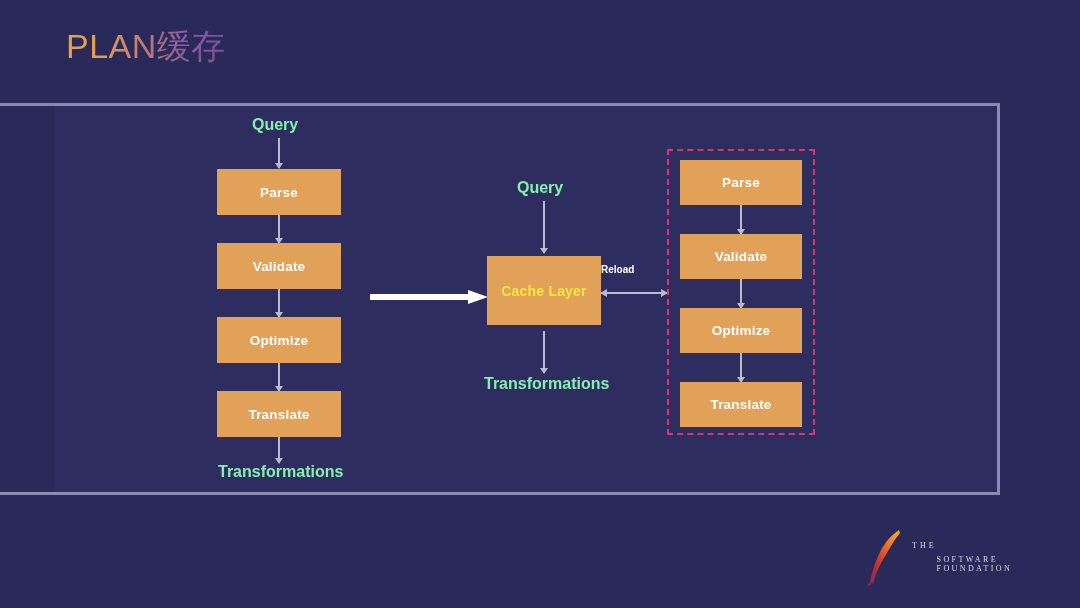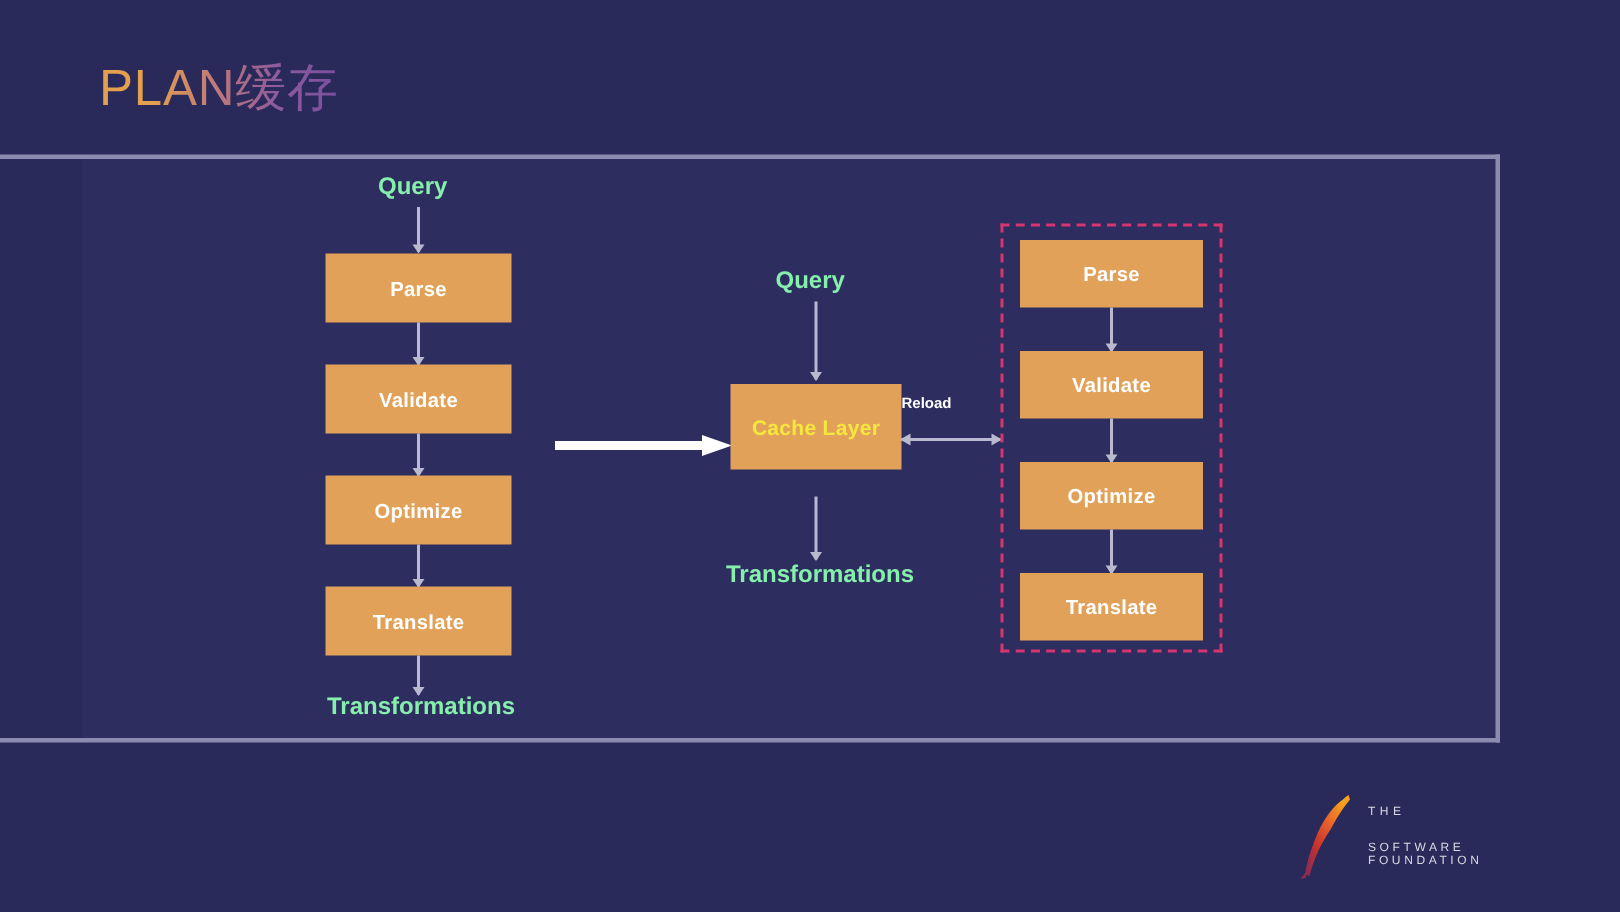--- a/index.html
+++ b/index.html
@@ -31,21 +31,21 @@
     width: 1020px;
     height: 392px;
     border-top: 3px solid #8b8bb0;
     border-right: 3px solid #8b8bb0;
     border-bottom: 3px solid #8b8bb0;
     box-sizing: border-box;
   }
   #title {
     position: absolute;
     left: 66px;
-    top: 36px;
+    top: 24px;
     font-size: 34px;
     font-weight: 400;
     letter-spacing: 0.5px;
     background: linear-gradient(90deg, #e3a04e 0%, #e3a04e 22%, #c07a78 48%, #8c5a9e 75%, #7a4f9e 100%);
     -webkit-background-clip: text;
     background-clip: text;
     color: transparent;
     -webkit-text-fill-color: transparent;
     white-space: nowrap;
   }
@@ -169,22 +169,22 @@
     align-items: center;
   }
   #apache-logo .feather {
     width: 40px;
     height: 58px;
     flex: 0 0 auto;
   }
   #apache-logo .wordmark {
     margin-left: 6px;
     display: flex;
-    flex-direction: column;
     justify-content: center;
+    font-family: Liberation Serif, serif;
   }
   #apache-logo .the {
     color: #d8d8e4;
     font-size: 8px;
     letter-spacing: 3px;
     margin-bottom: 1px;
   }
   #apache-logo .apache {
     color: #c8322a;
     font-size: 29px;
@@ -233,21 +233,21 @@
   <div class="flow-label" style="left:218px; top:463px;">Transformations</div>
 
   <div id="big-arrow">
     <div class="shaft"></div>
     <div class="head"></div>
   </div>
 
   <div class="flow-label" style="left:517px; top:179px;">Query</div>
   <div class="connector" style="left:543px; top:201px; height:52px;"></div>
 
-  <div class="node-box cache" style="left:487px; top:256px; width:114px; height:57px;">Cache Layer</div>
+  <div class="node-box cache" style="left:487px; top:256px; width:114px; height:69px;">Cache Layer</div>
 
   <div class="connector" style="left:543px; top:331px; height:42px;"></div>
   <div class="flow-label" style="left:484px; top:375px;">Transformations</div>
 
   <div id="reload-label">Reload</div>
   <div id="reload-arrow">
     <div class="head-left"></div>
     <div class="head-right"></div>
   </div>
 

